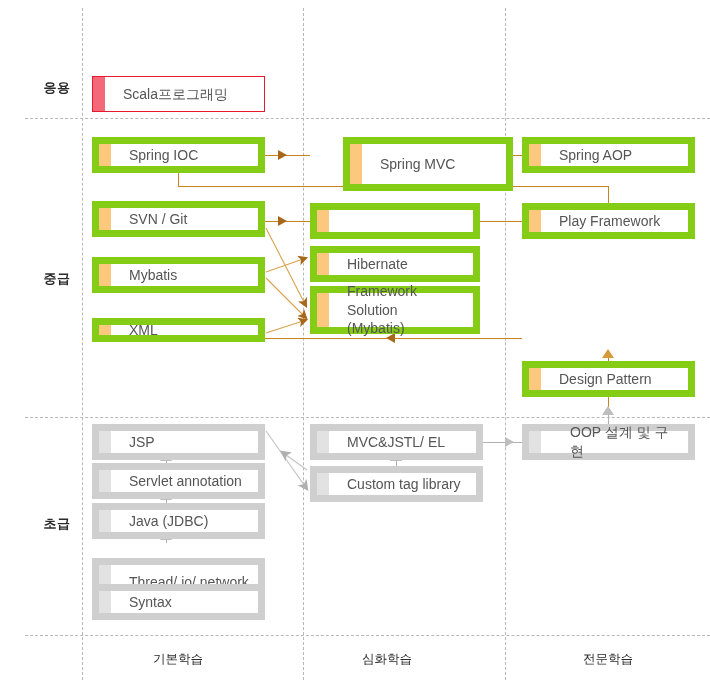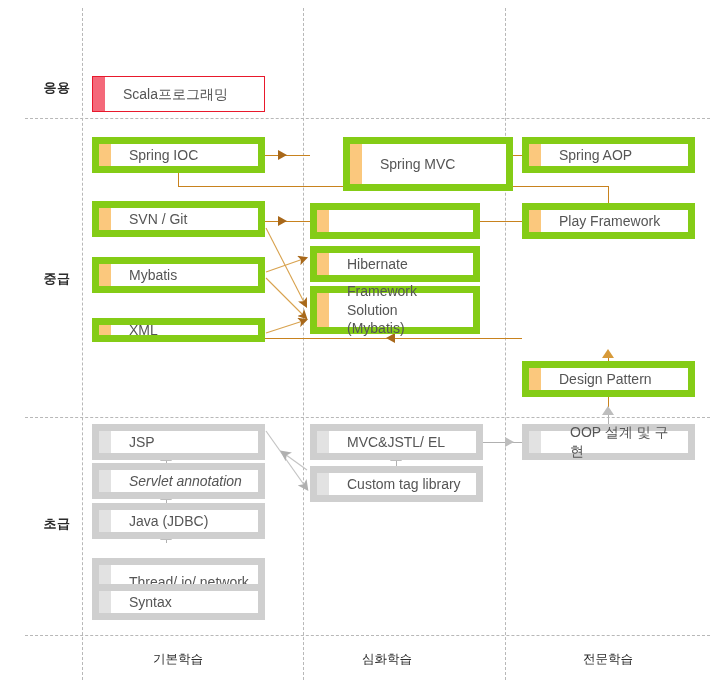--- a/index.html
+++ b/index.html
@@ -256,21 +256,21 @@
   <div class="node gray" style="left:310px;top:424px;width:173px;height:36px;">
     <span class="bar"></span>
     <span class="txt">MVC&amp;JSTL/ EL</span>
   </div>
 
   <div class="node gray" style="left:522px;top:424px;width:173px;height:36px;padding-left:11px;">
     <span class="bar"></span>
     <span class="txt">OOP 설계 및 구현</span>
   </div>
 
-  <div class="node gray" style="left:92px;top:463px;width:173px;height:36px;font-style:italic;">
+  <div class="node gray" style="left:92px;top:463px;width:173px;height:36px;">
     <span class="bar"></span>
     <span class="txt">Servlet annotation</span>
   </div>
 
   <div class="node gray" style="left:310px;top:466px;width:173px;height:36px;">
     <span class="bar"></span>
     <span class="txt">Custom tag library</span>
   </div>
 
   <div class="node gray" style="left:92px;top:503px;width:173px;height:36px;">

